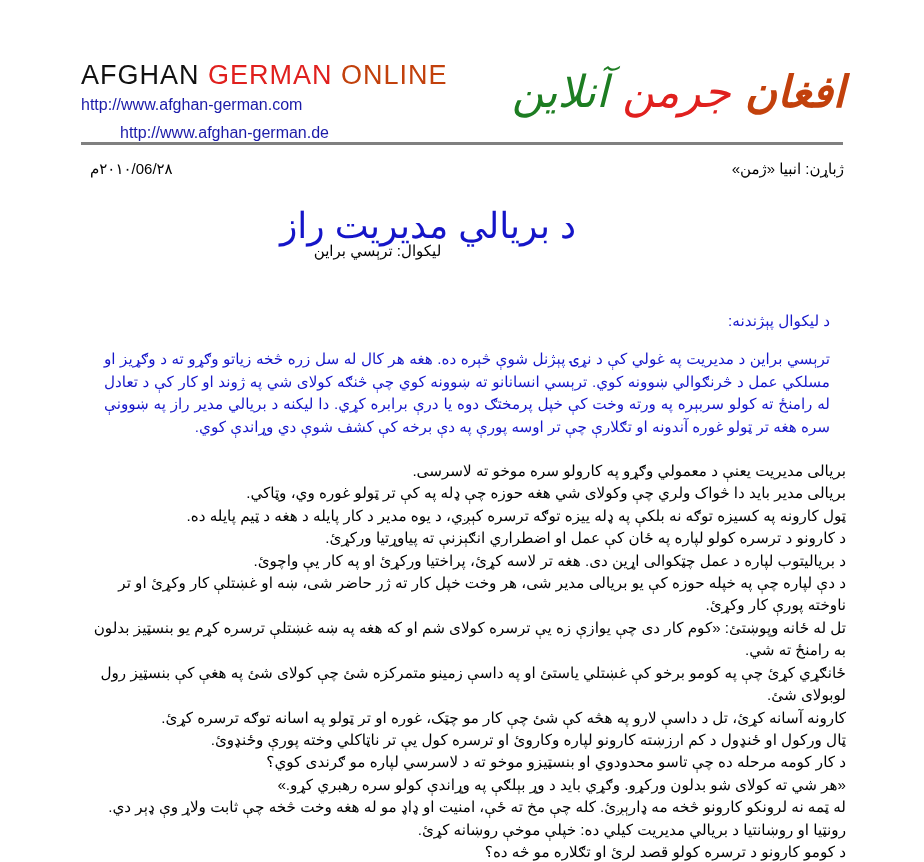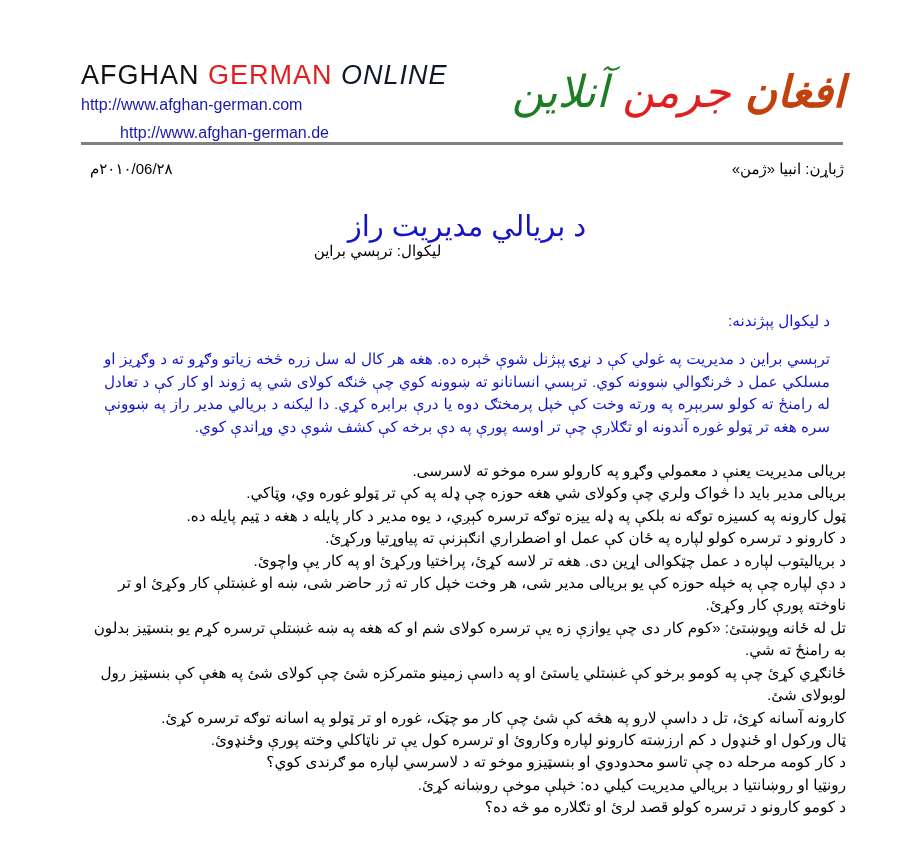--- a/index.html
+++ b/index.html
@@ -2,36 +2,36 @@
 <html><head>
 <meta charset="utf-8">
 <style>
   html, body { margin:0; padding:0; background:#ffffff; }
   body { width:924px; height:862px; overflow:hidden; position:relative; font-family:"Liberation Sans", sans-serif; color:#000; }
   .page { position:absolute; left:0; top:0; width:924px; height:862px; }
 
   .brand { position:absolute; left:81px; top:60px; font-family:"Liberation Sans", sans-serif; font-size:27px; letter-spacing:1px; line-height:30px; white-space:nowrap; }
   .brand .w1 { color:#111111; }
   .brand .w2 { color:#e0201e; }
-  .brand .w3 { color:#0f172a;font-style:italic; }
+  .brand .w3 { color:#c2410c; }
   .url { position:absolute; left:81px; font-size:16px; color:#1a1aa8; line-height:18px; text-decoration:none; }
   .url1 { top:96px; }
   .url2 { top:124px;margin-left:39px; }
 
   .logo { position:absolute; left:525px; top:60px; width:320px; height:70px; direction:rtl; font-family:"DejaVu Serif", serif; font-size:44px; font-style:italic; line-height:64px; white-space:nowrap; text-align:right; }
   .logo .l1 { color:#c2410c; font-weight:bold; }
   .logo .l2 { color:#e0201e; }
   .logo .l3 { color:#1d7d22; }
 
   .rule { position:absolute; left:81px; top:142px; width:762px; height:3px; background:#808080; }
 
   .meta-author { position:absolute; right:80px; top:160px; direction:rtl; font-size:15px; }
   .meta-date { position:absolute; left:90px; top:160px; direction:rtl; font-size:15px; }
 
-  .title { position:absolute; left:0; width:856px; top:210px; text-align:center; direction:rtl; font-size:29px; color:#1515c8; line-height:32px;padding-left:39px; }
+  .title { position:absolute; left:0; width:856px; top:210px; text-align:center; direction:rtl; font-size:36px; color:#1515c8; line-height:32px; }
   .byline { position:absolute; left:0; width:755px; top:242px; text-align:center; direction:rtl; font-size:15px; line-height:18px; }
 
   .body-wrap { position:absolute; left:88px; width:758px; top:294px; direction:rtl; text-align:right; font-size:15.2px; line-height:22.4px; }
   .intro { color:#1515c8; margin:0 0 22px 0; text-align:justify; text-align-last:right; }
   .intro p { margin:16px; }
   .lines p { margin:0; }
 </style>
 </head>
 <body>
 
@@ -69,17 +69,19 @@
       <p>بریالی مدیر باید دا څواک ولري چې وکولای شي هغه حوزه چې ډله په کې تر ټولو غوره وي، وټاکي.</p>
       <p>ټول کارونه په کسیزه توګه نه بلکې په ډله ییزه توګه ترسره کېږي، د یوه مدیر د کار پایله د هغه د ټیم پایله ده.</p>
       <p>د کارونو د ترسره کولو لپاره په ځان کې عمل او اضطراري انګېزنې ته پیاوړتیا ورکړئ.</p>
       <p>د بریالیتوب لپاره د عمل چټکوالی اړین دی. هغه تر لاسه کړئ، پراختیا ورکړئ او په کار یې واچوئ.</p>
       <p>د دې لپاره چې په خپله حوزه کې یو بریالی مدیر شی، هر وخت خپل کار ته ژر حاضر شی، ښه او غښتلې کار وکړئ او تر ناوخته پورې کار وکړئ.</p>
       <p>تل له ځانه وپوښتئ: «کوم کار دی چې یوازې زه یې ترسره کولای شم او که هغه په ښه غښتلې ترسره کړم یو بنسټیز بدلون به رامنځ ته شي.</p>
       <p>ځانګړي کړئ چې په کومو برخو کې غښتلي یاستئ او په داسې زمینو متمرکزه شئ چې کولای شئ په هغې کې بنسټیز رول لوبولای شئ.</p>
       <p>کارونه آسانه کړئ، تل د داسې لارو په هڅه کې شئ چې کار مو چټک، غوره او تر ټولو په اسانه توګه ترسره کړئ.</p>
       <p>ټال ورکول او ځنډول د کم ارزښته کارونو لپاره وکاروئ او ترسره کول یې تر ناټاکلي وخته پورې وځنډوئ.</p>
       <p>د کار کومه مرحله ده چې تاسو محدودوي او بنسټیزو موخو ته د لاسرسي لپاره مو ګرندی کوي؟</p>
+      <p>«هر شي ته کولای شو بدلون ورکړو. وګړي باید د وړ بېلګې په وړاندې کولو سره رهبري کړو.»</p>
+      <p>له ټمه نه لرونکو کارونو څخه مه ډارېږئ. کله چې مخ ته ځې، امنیت او ډاډ مو له هغه وخت څخه چې ثابت ولاړ وې ډېر دي.</p>
       <p>رونټیا او روښانتیا د بریالي مدیریت کیلي ده: خپلې موخې روښانه کړئ.</p>
       <p>د کومو کارونو د ترسره کولو قصد لرئ او تګلاره مو څه ده؟</p>
     </div>
   </div>
 </div>
 
 </body></html>

